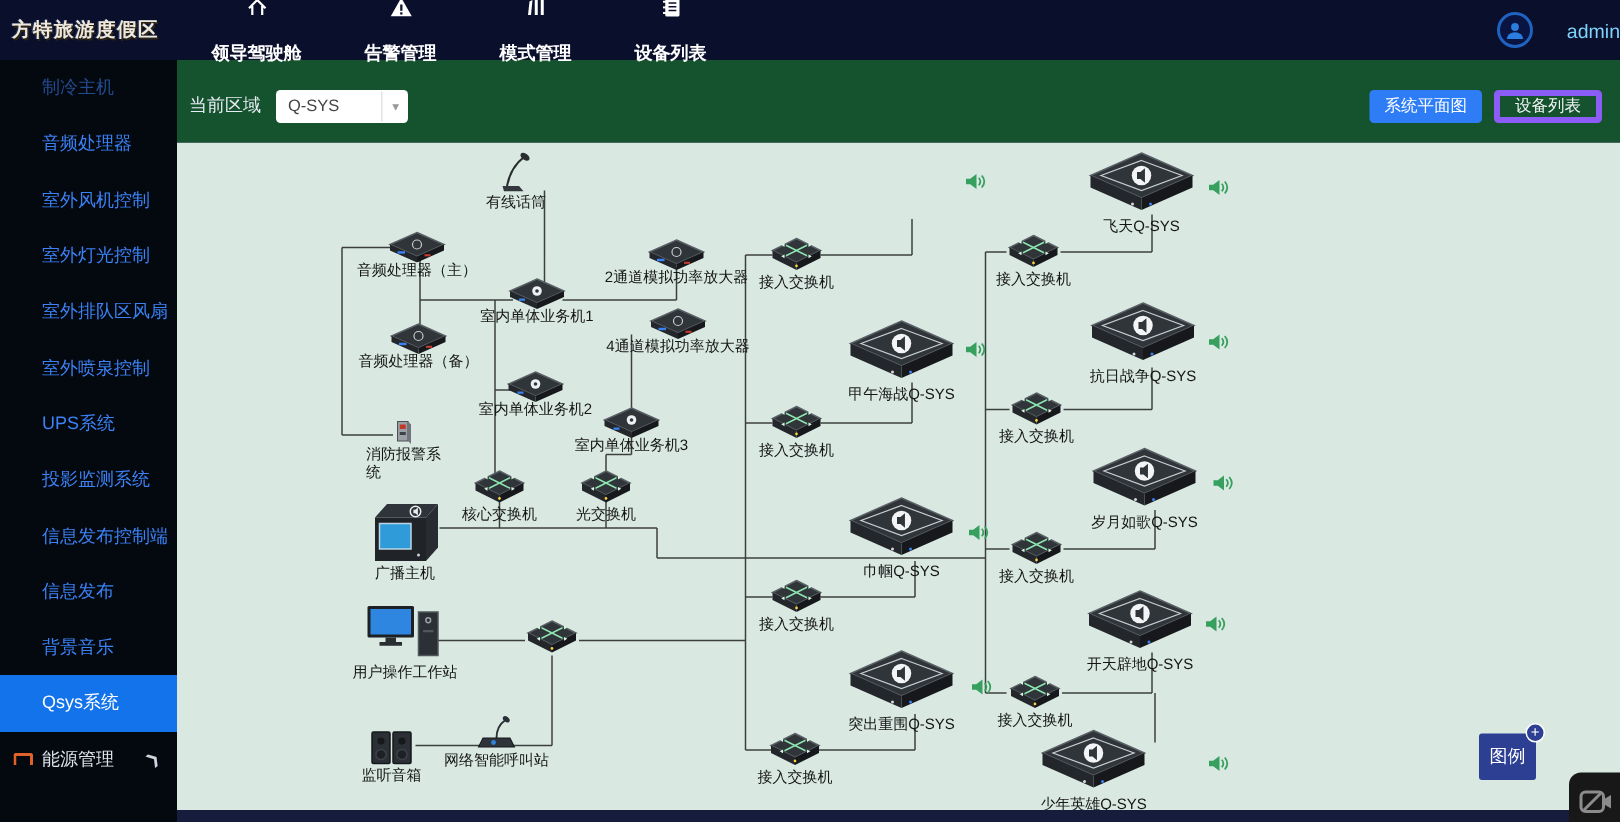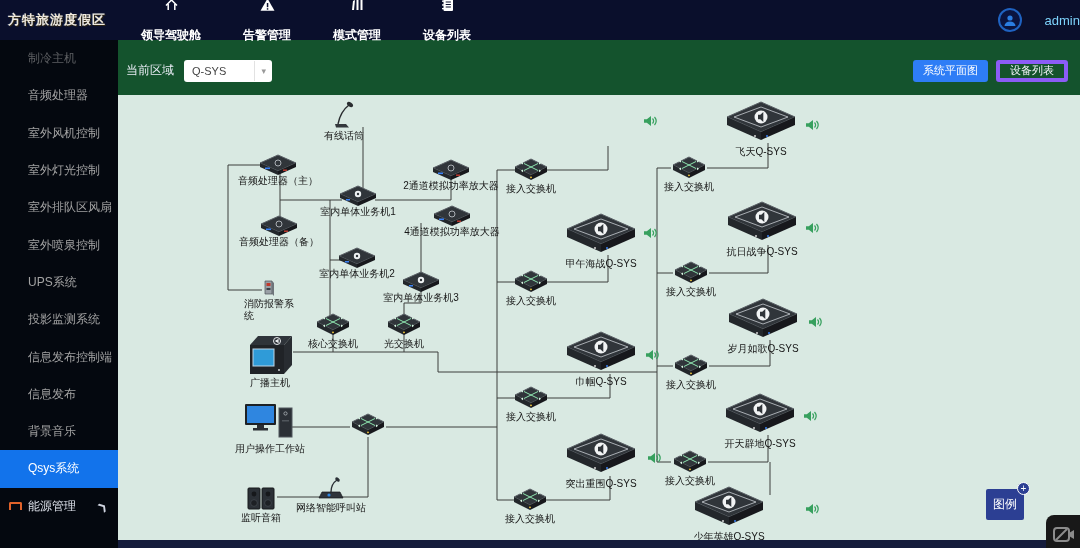--- a/index.html
+++ b/index.html
@@ -11,21 +11,21 @@
   #header { position:absolute; top:0; left:0; width:1080px; height:40px; background:#0a0f2c; display:flex; align-items:center; z-index:20; }
   #logo { width:120px; padding-left:8px; color:#efe9dd; font-weight:bold; font-size:13px; letter-spacing:1px; text-shadow:1px 1px 0 #2c2414, -1px 0 0 #1a2c55; }
   #nav { display:flex; align-items:center; height:100%; }
   .navitem { display:flex; flex-direction:column; align-items:center; justify-content:center; margin:0 21px; color:#ffffff; font-size:12px; font-weight:bold; gap:14px; cursor:pointer; }
   .navitem svg { display:block; }
   #user { margin-left:auto; display:flex; align-items:center; gap:23px; color:#7dd3fc; font-size:13px; }
   #avatar { width:24px; height:24px; border-radius:50%; border:2px solid #1f62c0; background:#0a1440; display:flex; align-items:center; justify-content:center; }
 
   
   #sidebar { position:absolute; top:40px; left:0; width:118px; height:508px; background:#04080f; z-index:10; }
-  .sitem { height:37.3px; display:flex; align-items:center; padding-left:28px; color:#a3a3a3; font-size:12px; cursor:pointer; white-space:nowrap; }
+  .sitem { height:37.3px; display:flex; align-items:center; padding-left:28px; color:#3b82f6; font-size:12px; cursor:pointer; white-space:nowrap; }
   .sitem:first-child { opacity:.55; }
   .sitem.active { background:#1273eb; color:#ffffff; }
   .sitem.group { padding-left:9px; gap:6px; color:#dfe3ec; }
   .gicon { width:13px; height:8px; border:2px solid #e0622a; border-bottom:none; border-radius:2px 2px 0 0; }
   .garrow { margin-left:auto; margin-right:12px; color:#cfd4e0; font-size:10px; transform:rotate(-40deg); }
 
   
   #toolbar { position:absolute; top:40px; left:118px; width:962px; height:55px; background:#14532d; display:flex; align-items:center; padding:6px 12px 0 8px; z-index:5; }
   #region-label { color:#e8ecf4; font-size:12px; margin-right:10px; }
   #region-select { width:88px; height:22px; background:#ffffff; border-radius:3px; display:flex; align-items:center; font-size:11px; color:#444; padding-left:8px; cursor:pointer; }

